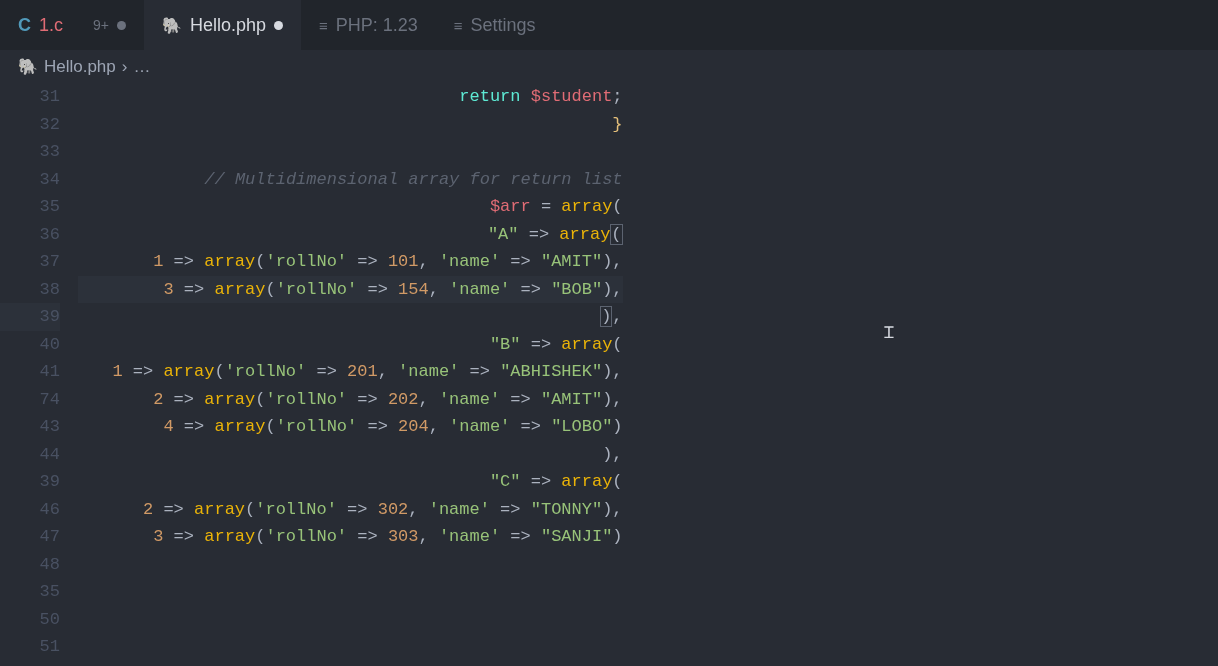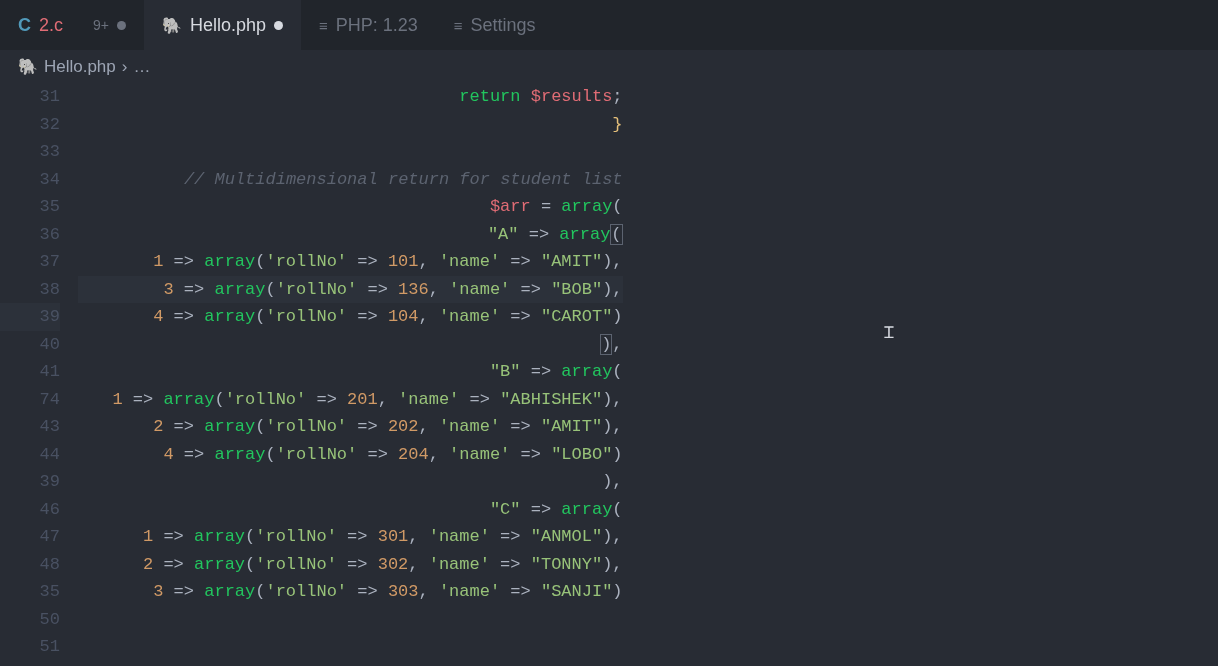--- a/index.html
+++ b/index.html
@@ -74,23 +74,23 @@
   height: 27.5px;
   line-height: 27.5px;
   white-space: pre;
   text-align: right;
 }
 .code .line { padding-left: 14px; }
 .line.current {
   background: #2c313a;
 }
 
-.k { color: #22c55e; } 
+.k { color: #5eead4; } 
 .v { color: #e06c75; } 
-.f { color: #22c55e; font-family: Liberation Mono, monospace; } 
+.f { color: #eab308; font-family: Liberation Mono, monospace; } 
 .n { color: #d19a66; } 
 .s { color: #98c379; } 
 .c { color: #5c6370; font-style: italic; } 
 .p { color: #abb2bf; } 
 .y { color: #e5c07b; } 
 .box { border: 1px solid #5c6370; }
 .cursor-ibeam {
   position: absolute;
   left: 884px;
   top: 324px;
@@ -110,21 +110,21 @@
   color: #6b717d;
   font-size: 15px;
 }
 </style>
 </head>
 <body>
 
 <div class="tabs">
   <div class="tab first">
     <span class="c-icon">C</span>
-    <span>2.c</span>
+    <span>1.c</span>
     <span style="width:14px"></span>
     <span class="badge">9+</span>
     <span class="dot"></span>
   </div>
   <div class="tab active">
     <span class="elephant-icon">🐘</span>
     <span>Hello.php</span>
     <span class="dot"></span>
   </div>
   <div class="tab">
@@ -162,35 +162,33 @@
       <div class="line">44</div>
       <div class="line">39</div>
       <div class="line">46</div>
       <div class="line">47</div>
       <div class="line">48</div>
       <div class="line">35</div>
       <div class="line">50</div>
       <div class="line">51</div>
     </div>
   <div class="code" id="code">
-      <div class="line"><span class="p">  </span><span class="k">return</span><span class="p"> </span><span class="v">$results</span><span class="p">;</span></div>
+      <div class="line"><span class="p">  </span><span class="k">return</span><span class="p"> </span><span class="v">$student</span><span class="p">;</span></div>
       <div class="line"><span class="p">  </span><span class="y">}</span></div>
       <div class="line"></div>
-      <div class="line"><span class="p">  </span><span class="c">// Multidimensional return for student list</span></div>
+      <div class="line"><span class="p">  </span><span class="c">// Multidimensional array for return list</span></div>
       <div class="line"><span class="p">  </span><span class="v">$arr</span><span class="p"> = </span><span class="f">array</span><span class="p">(</span></div>
       <div class="line"><span class="p">  </span><span class="s">"A"</span><span class="p"> =&gt; </span><span class="f">array</span><span class="box">(</span></div>
       <div class="line"><span class="p">  </span><span class="n">1</span><span class="p"> =&gt; </span><span class="f">array</span><span class="p">(</span><span class="s">'rollNo'</span><span class="p"> =&gt; </span><span class="n">101</span><span class="p">, </span><span class="s">'name'</span><span class="p"> =&gt; </span><span class="s">"AMIT"</span><span class="p">),</span></div>
-      <div class="line current"><span class="p">  </span><span class="n">3</span><span class="p"> =&gt; </span><span class="f">array</span><span class="p">(</span><span class="s">'rollNo'</span><span class="p"> =&gt; </span><span class="n">136</span><span class="p">, </span><span class="s">'name'</span><span class="p"> =&gt; </span><span class="s">"BOB"</span><span class="p">),</span></div>
-      <div class="line"><span class="p">  </span><span class="n">4</span><span class="p"> =&gt; </span><span class="f">array</span><span class="p">(</span><span class="s">'rollNo'</span><span class="p"> =&gt; </span><span class="n">104</span><span class="p">, </span><span class="s">'name'</span><span class="p"> =&gt; </span><span class="s">"CAROT"</span><span class="p">)</span></div>
+      <div class="line current"><span class="p">  </span><span class="n">3</span><span class="p"> =&gt; </span><span class="f">array</span><span class="p">(</span><span class="s">'rollNo'</span><span class="p"> =&gt; </span><span class="n">154</span><span class="p">, </span><span class="s">'name'</span><span class="p"> =&gt; </span><span class="s">"BOB"</span><span class="p">),</span></div>
       <div class="line"><span class="p">  </span><span class="box">)</span><span class="p">,</span></div>
       <div class="line"><span class="p">  </span><span class="s">"B"</span><span class="p"> =&gt; </span><span class="f">array</span><span class="p">(</span></div>
       <div class="line"><span class="p">  </span><span class="n">1</span><span class="p"> =&gt; </span><span class="f">array</span><span class="p">(</span><span class="s">'rollNo'</span><span class="p"> =&gt; </span><span class="n">201</span><span class="p">, </span><span class="s">'name'</span><span class="p"> =&gt; </span><span class="s">"ABHISHEK"</span><span class="p">),</span></div>
       <div class="line"><span class="p">  </span><span class="n">2</span><span class="p"> =&gt; </span><span class="f">array</span><span class="p">(</span><span class="s">'rollNo'</span><span class="p"> =&gt; </span><span class="n">202</span><span class="p">, </span><span class="s">'name'</span><span class="p"> =&gt; </span><span class="s">"AMIT"</span><span class="p">),</span></div>
       <div class="line"><span class="p">  </span><span class="n">4</span><span class="p"> =&gt; </span><span class="f">array</span><span class="p">(</span><span class="s">'rollNo'</span><span class="p"> =&gt; </span><span class="n">204</span><span class="p">, </span><span class="s">'name'</span><span class="p"> =&gt; </span><span class="s">"LOBO"</span><span class="p">)</span></div>
       <div class="line"><span class="p">  ),</span></div>
       <div class="line"><span class="p">  </span><span class="s">"C"</span><span class="p"> =&gt; </span><span class="f">array</span><span class="p">(</span></div>
-      <div class="line"><span class="p">  </span><span class="n">1</span><span class="p"> =&gt; </span><span class="f">array</span><span class="p">(</span><span class="s">'rollNo'</span><span class="p"> =&gt; </span><span class="n">301</span><span class="p">, </span><span class="s">'name'</span><span class="p"> =&gt; </span><span class="s">"ANMOL"</span><span class="p">),</span></div>
       <div class="line"><span class="p">  </span><span class="n">2</span><span class="p"> =&gt; </span><span class="f">array</span><span class="p">(</span><span class="s">'rollNo'</span><span class="p"> =&gt; </span><span class="n">302</span><span class="p">, </span><span class="s">'name'</span><span class="p"> =&gt; </span><span class="s">"TONNY"</span><span class="p">),</span></div>
       <div class="line"><span class="p">  </span><span class="n">3</span><span class="p"> =&gt; </span><span class="f">array</span><span class="p">(</span><span class="s">'rollNo'</span><span class="p"> =&gt; </span><span class="n">303</span><span class="p">, </span><span class="s">'name'</span><span class="p"> =&gt; </span><span class="s">"SANJI"</span><span class="p">)</span></div>
     </div>
 </div>
 
 <div class="cursor-ibeam">Ꮖ</div>
 
 </body></html>

